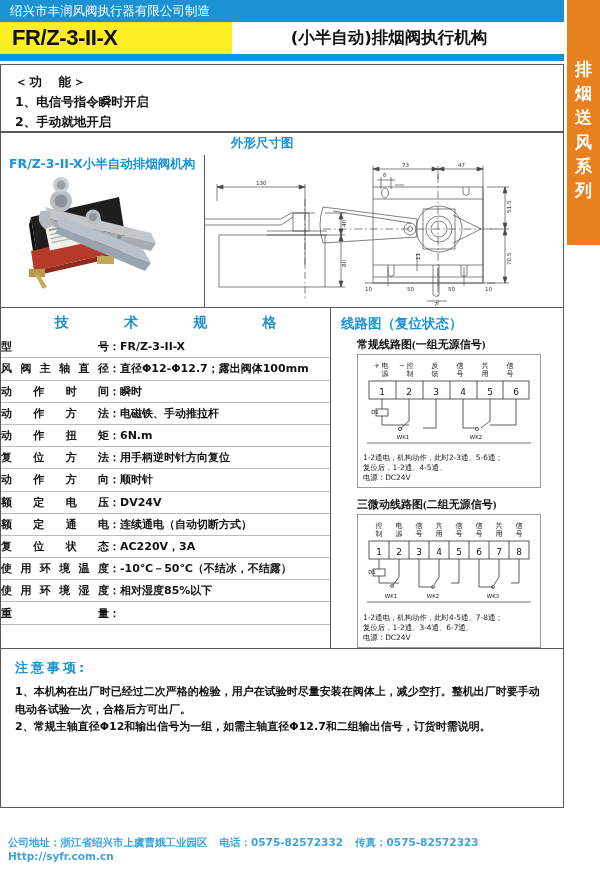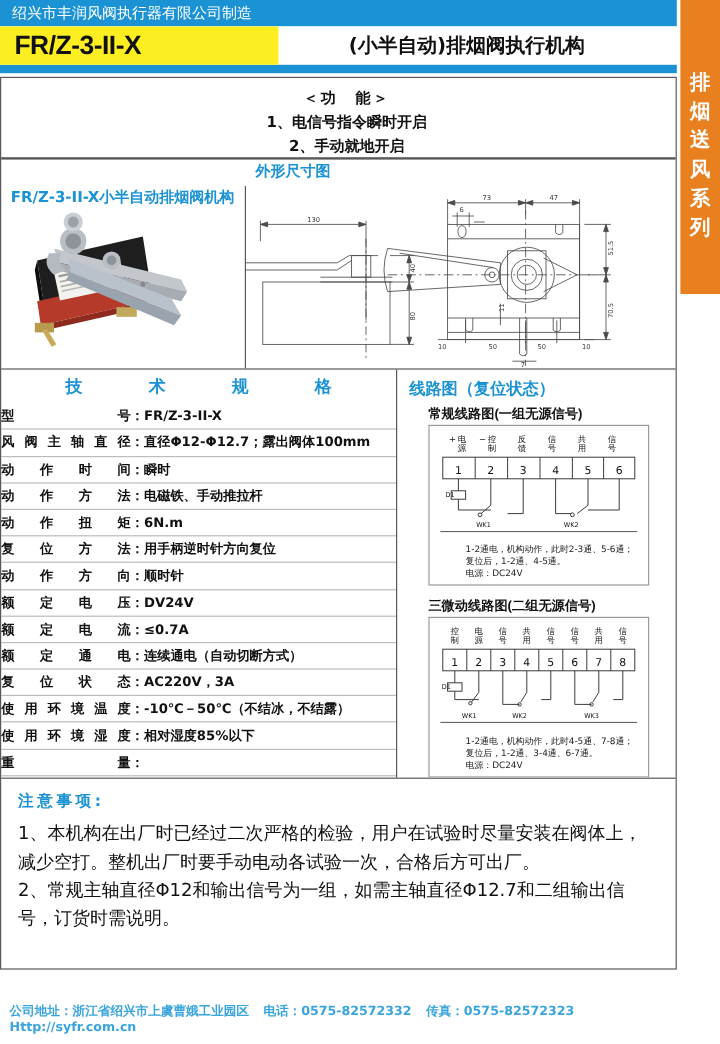--- a/index.html
+++ b/index.html
@@ -105,36 +105,35 @@
   .func {
     padding: 7px 0 7px 14px;
     height: 66px;
   }
   .func .ln {
     font-size: 12.5px;
     color: #111;
     line-height: 1.58;
     font-family: "DejaVu Sans", sans-serif;
     font-weight: bold;
-    text-align: center;
   }
   .func .ln.t { letter-spacing: 2px; font-weight: bold; }
 
   .hr { height: 1.6px; background: #58585a; }
 
   
   .cap-row { display: flex; height: 22px; align-items: stretch; }
   .cap-a {
     width: 204px;
     display: flex; align-items: center;
     padding-left: 8px;
     border-right: 1.4px solid #58585a;
     margin-top: 32px;
   }
-  .cap-b { flex: 1; display: flex; align-items: center; padding-left: 8px; }
+  .cap-b { flex: 1; display: flex; align-items: center; padding-left: 8px; margin-left: 18px; }
   .cap-a b, .cap-b b {
     font-size: 12.5px; color: #1a92d4; font-weight: bold;
     font-family: "DejaVu Sans", sans-serif;
   }
 
   
   .vis-row { display: flex; height: 152px; }
   .vis-a {
     width: 204px; border-right: 1.4px solid #58585a;
     position: relative;
@@ -172,47 +171,46 @@
 
   
   .wire-title {
     color: #1a92d4; font-size: 13.5px; font-weight: bold;
     padding: 7px 0 4px 10px;
     font-family: "DejaVu Sans", sans-serif;
   }
   .wire-sub {
     font-size: 11px; font-weight: bold; color: #111;
     padding-left: 26px; padding-bottom: 2px;
-    font-family: Liberation Sans, sans-serif;
+    font-family: Liberation Serif, serif;
   }
   .wire-box {
     margin: 0 0 0 26px;
     width: 184px;
     border: 1px solid #9a9a9a;
     background: #fff;
     padding: 4px 5px 4px 5px;
   }
   .wb-desc {
     font-size: 7.4px; color: #1a1a1a; line-height: 1.34;
     font-family: "DejaVu Sans", sans-serif;
     padding-top: 2px;
-    margin-left: 25px;
   }
 
   
   .notes { padding: 10px 14px 0 14px; height: 158px; }
   .notes-h {
     color: #1a92d4; font-size: 13px; font-weight: bold;
     letter-spacing: 3px; padding-bottom: 6px;
     font-family: "DejaVu Sans", sans-serif;
   }
   .notes p {
-    font-size: 15px; color: #111; line-height: 1.58;
-    font-family: "DejaVu Sans", sans-serif;
-    font-weight: normal;
+    font-size: 11px; color: #111; line-height: 1.58;
+    font-family: "DejaVu Sans", sans-serif;
+    font-weight: bold;
   }
 
   
   .footer {
     position: absolute; left: 0; top: 836px; width: 564px;
     text-align: center;
   }
   .footer .line1 {
     color: #3aa5dd; font-size: 10.5px; font-weight: bold;
     font-family: "DejaVu Sans", sans-serif;
@@ -480,25 +478,20 @@
                 </tr>
                 <tr>
                   <td class="lbl">动作方向</td>
                   <td class="colon">：</td>
                   <td class="val">顺时针</td>
                 </tr>
                 <tr>
                   <td class="lbl">额定电压</td>
                   <td class="colon">：</td>
                   <td class="val">DV24V</td>
-                </tr>
-                <tr>
-                  <td class="lbl">额定电流</td>
-                  <td class="colon">：</td>
-                  <td class="val">≤0.7A</td>
                 </tr>
                 <tr>
                   <td class="lbl">额定通电</td>
                   <td class="colon">：</td>
                   <td class="val">连续通电（自动切断方式）</td>
                 </tr>
                 <tr>
                   <td class="lbl">复位状态</td>
                   <td class="colon">：</td>
                   <td class="val">AC220V，3A</td>

